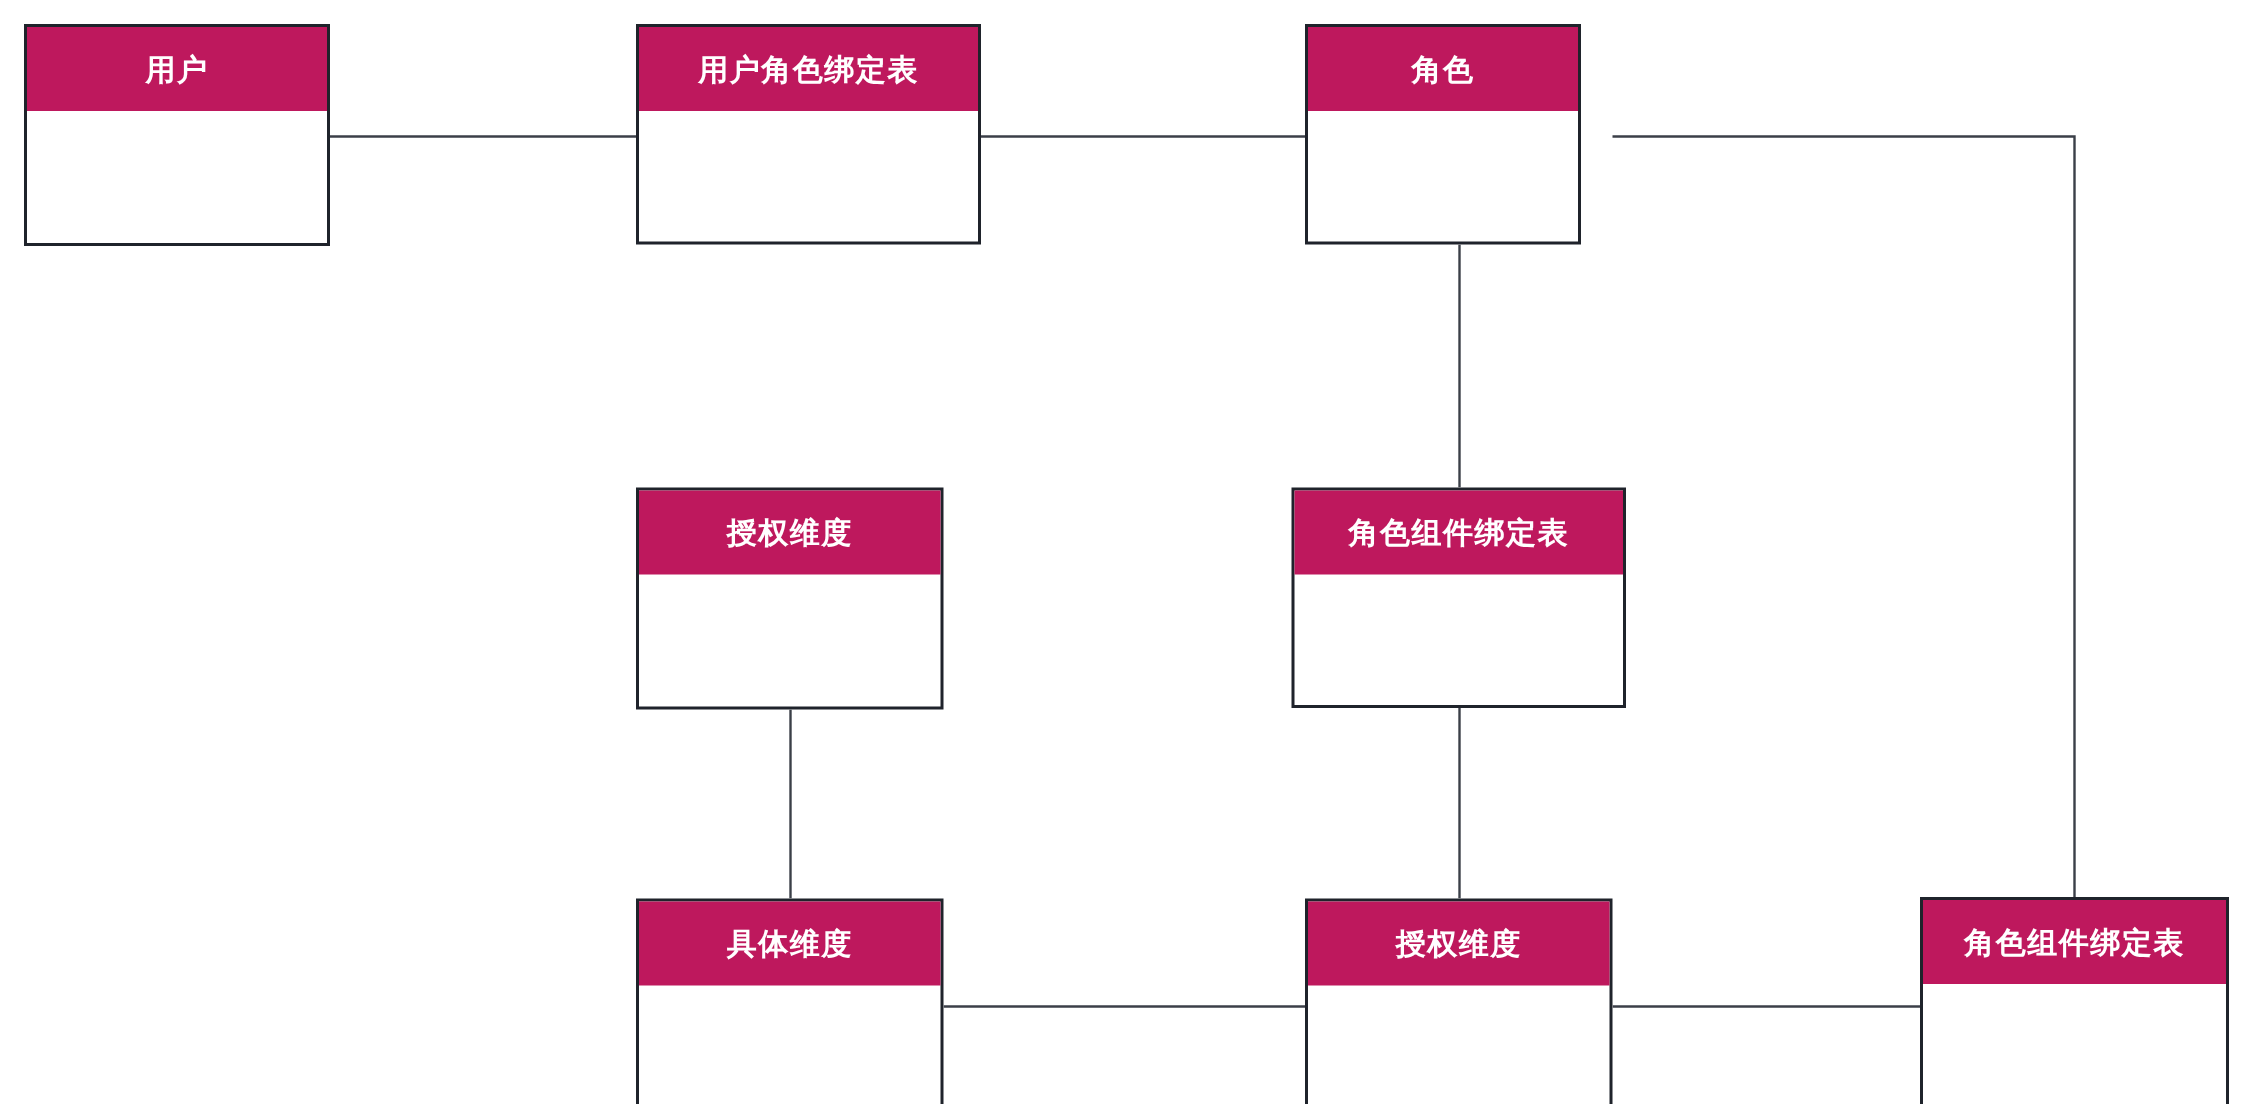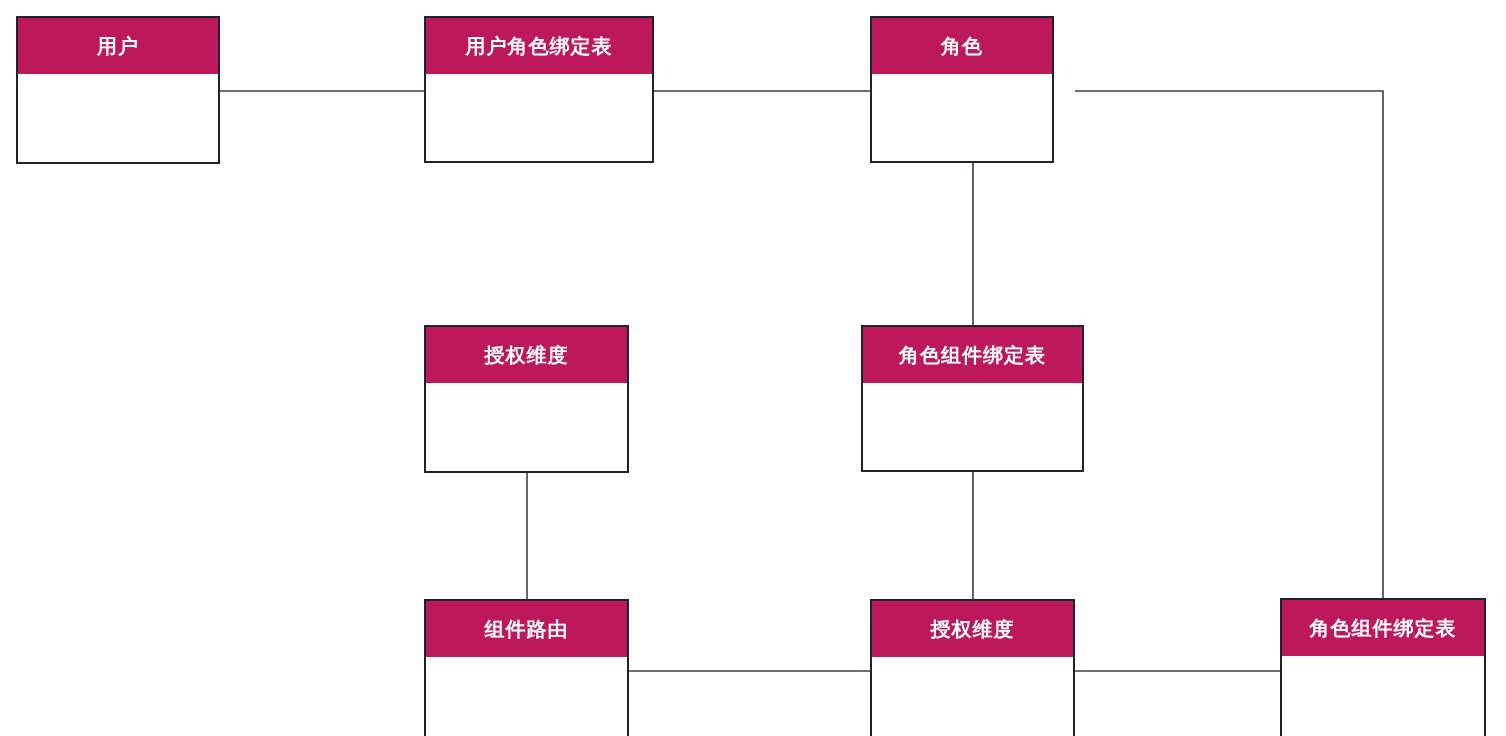--- a/index.html
+++ b/index.html
@@ -95,21 +95,21 @@
     <div class="node-header">授权维度</div>
     <div class="node-body"></div>
   </div>
 
   <div class="node n-role-component-binding">
     <div class="node-header">角色组件绑定表</div>
     <div class="node-body"></div>
   </div>
 
   <div class="node n-concrete-dimension">
-    <div class="node-header">组件路由</div>
+    <div class="node-header">具体维度</div>
     <div class="node-body"></div>
   </div>
 
   <div class="node n-component-route">
     <div class="node-header">授权维度</div>
     <div class="node-body"></div>
   </div>
 
   <div class="node n-role-component-auth">
     <div class="node-header">角色组件绑定表</div>

